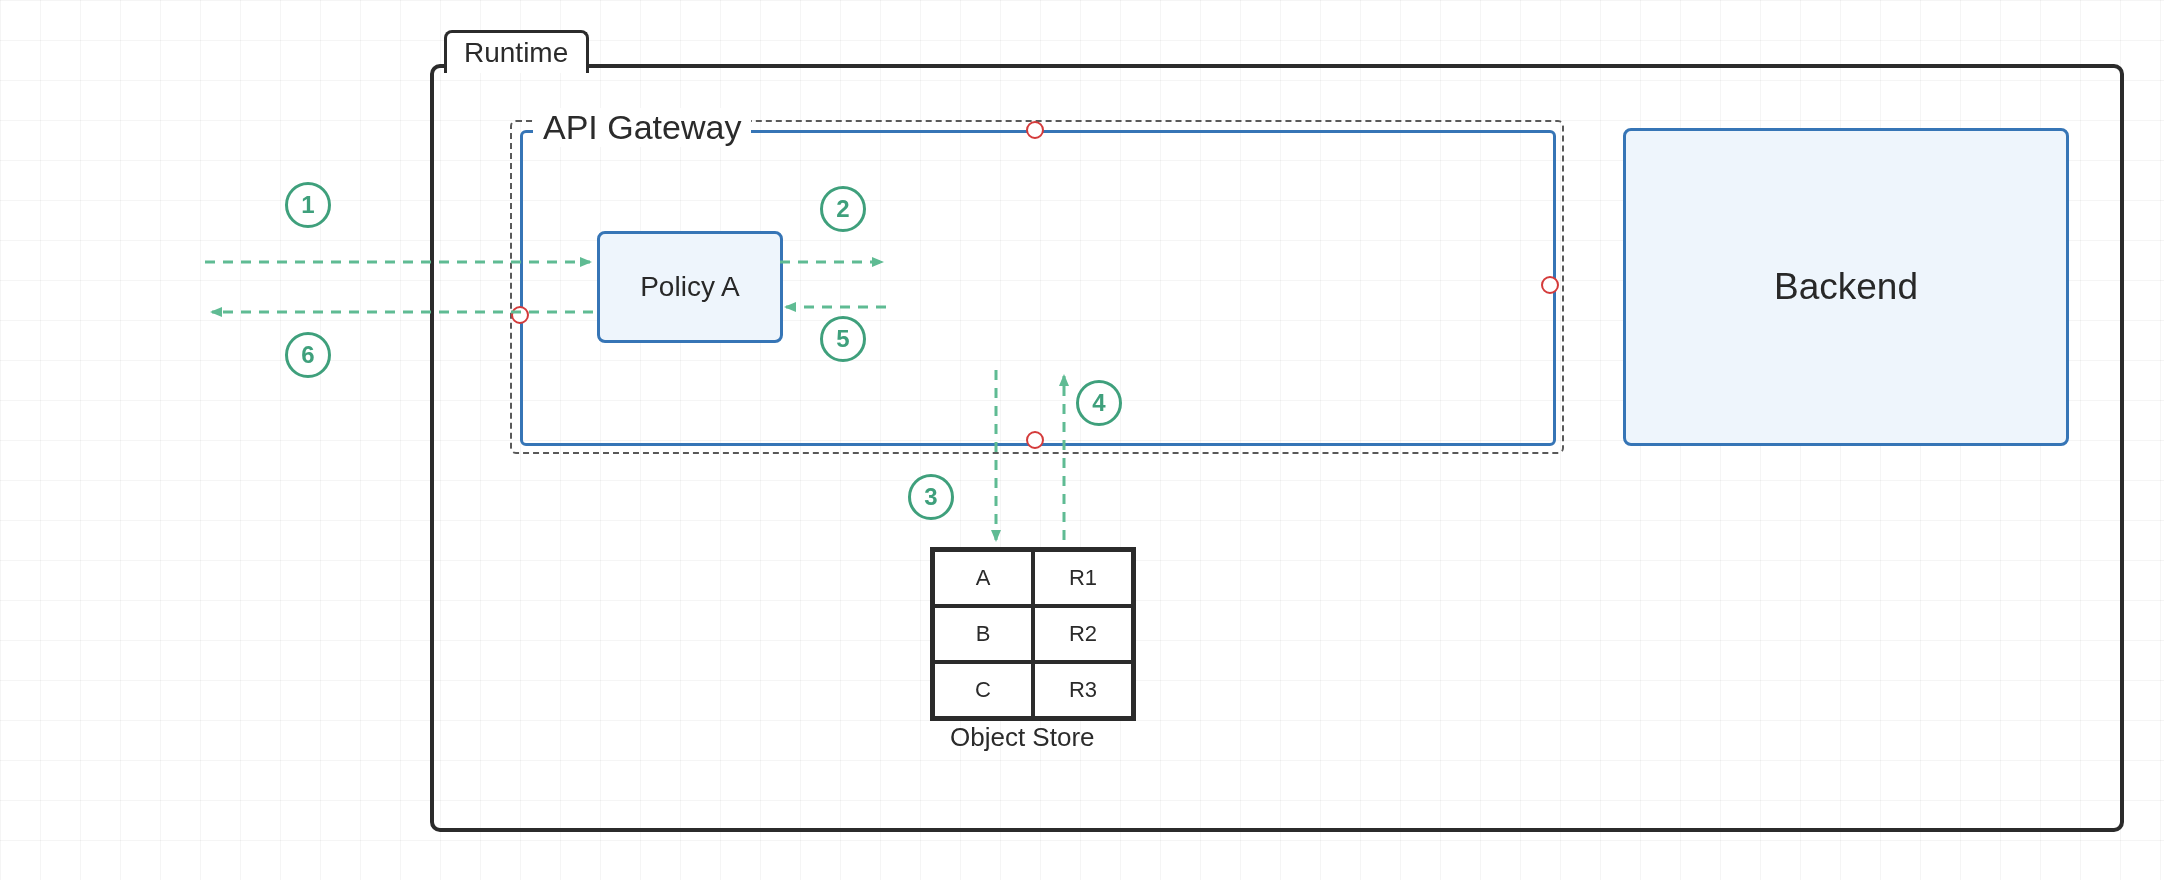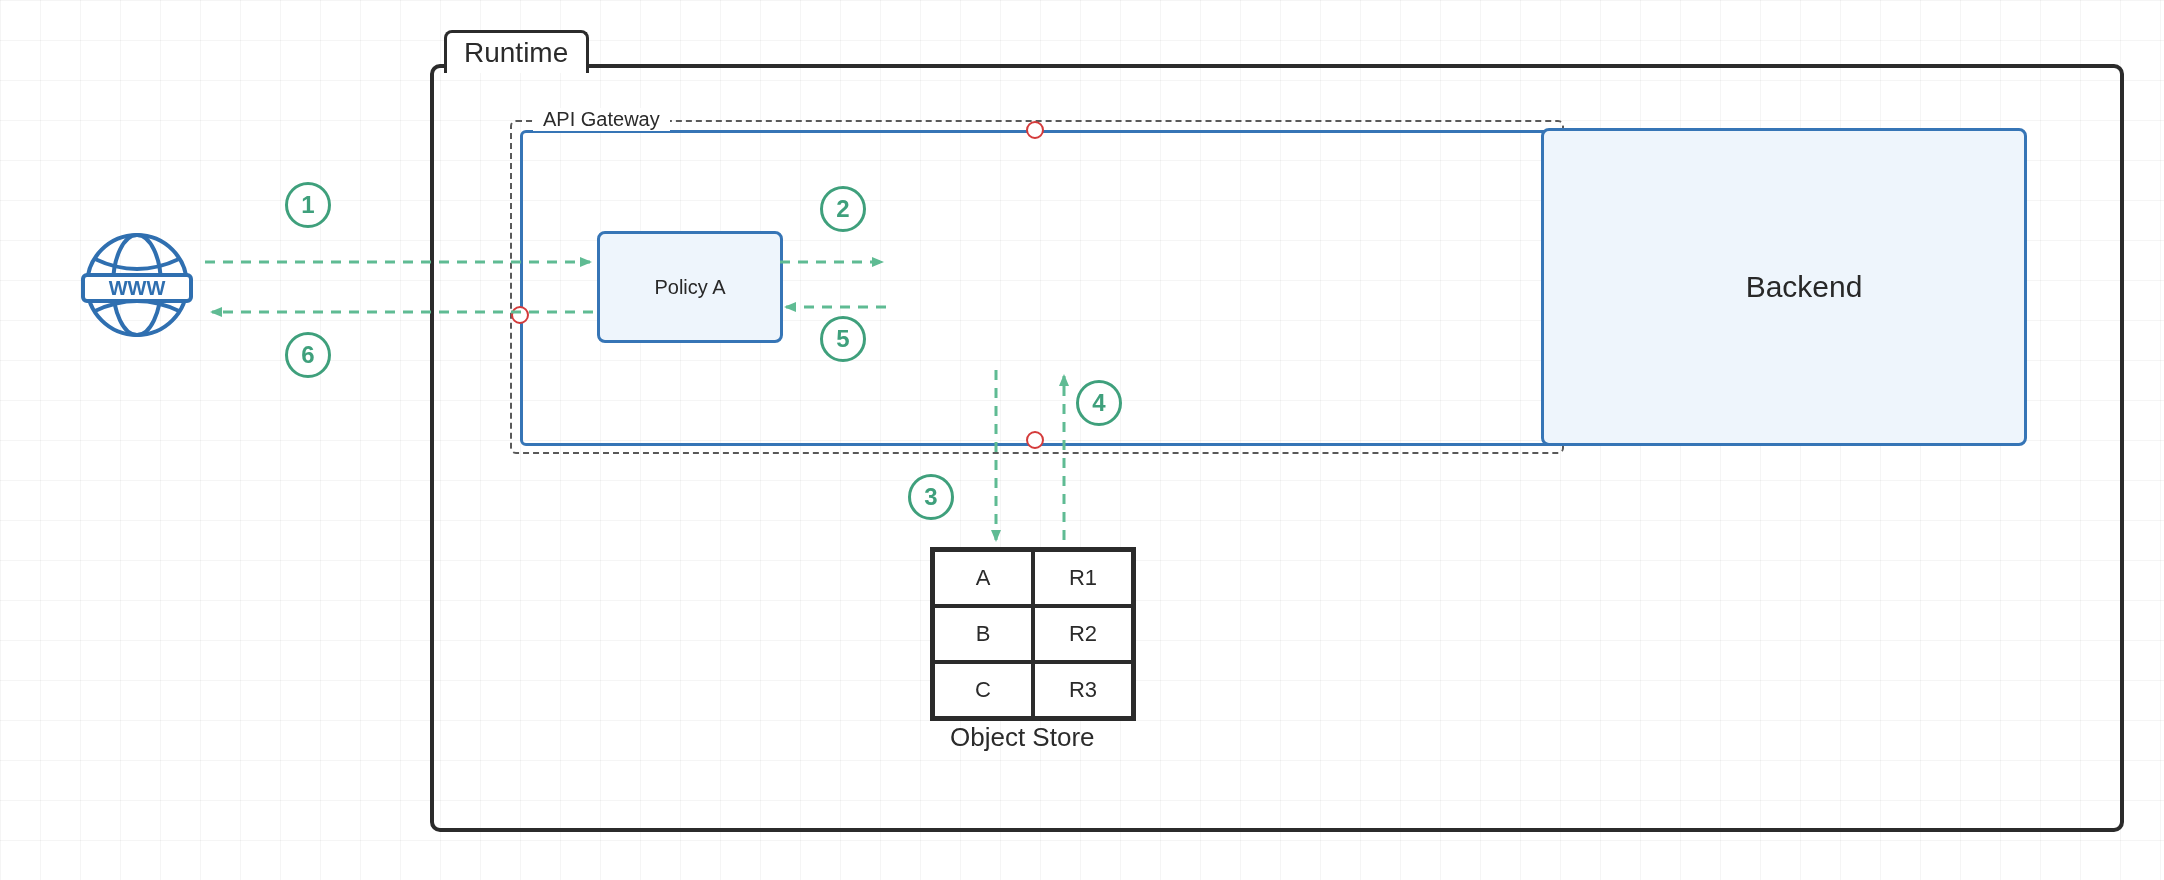--- a/index.html
+++ b/index.html
@@ -24,21 +24,21 @@
 
   
   .box {
     position: absolute;
     border: 3px solid #3675b6;
     background: #eef5fc;
     border-radius: 8px;
     display: flex;
     align-items: center;
     justify-content: center;
-    font-size: 20px;
+    font-size: 28px;
     color: #282828;
   }
   .runtime-frame {
     position: absolute;
     border: 4px solid #2b2b2b;
     border-radius: 10px;
     background: transparent;
   }
   .runtime-tab {
     position: absolute;
@@ -66,21 +66,21 @@
   }
   .gateway-dashed {
     position: absolute;
     border: 2px dashed #595959;
     border-radius: 6px;
     background: transparent;
   }
   .gateway-label {
     position: absolute;
     background: #ffffff;
-    font-size: 20px;
+    font-size: 34px;
     color: #2b2b2b;
     padding: 0 10px;
   }
 
   .step-badge {
     position: absolute;
     width: 40px; height: 40px;
     border: 3px solid #3fa07c;
     border-radius: 50%;
     color: #3fa07c;
@@ -145,37 +145,24 @@
 
   <div class="port-dot" style="left:1035px; top:130px;"></div>
   <div class="port-dot" style="left:1035px; top:440px;"></div>
   <div class="port-dot" style="left:520px; top:315px;"></div>
   <div class="port-dot" style="left:1550px; top:285px;"></div>
 
   <div class="box" style="left:597px; top:231px; width:180px; height:106px;">
     <span>Policy A</span>
   </div>
 
-  <div class="box" style="left:1541px; top:128px; width:440px; height:312px; font-size:30px;padding-left:40px;">
+  <div class="box" style="left:1623px; top:128px; width:440px; height:312px; font-size:37px;">
     <span>Backend</span>
   </div>
 
-  <div style="position:absolute; left:77px; top:225px; width:120px; height:120px;">
-    <svg viewBox="0 0 120 120" width="120" height="120">
-      <g fill="none" stroke="#2f6fb0" stroke-width="4">
-        <circle cx="60" cy="60" r="50"></circle>
-        <ellipse cx="60" cy="60" rx="24" ry="50"></ellipse>
-        <line x1="10" y1="60" x2="110" y2="60"></line>
-        <path d="M18 34 Q60 54 102 34"></path>
-        <path d="M18 86 Q60 66 102 86"></path>
-      </g>
-      <rect x="6" y="50" width="108" height="26" rx="4" fill="#ffffff" stroke="#2f6fb0" stroke-width="4"></rect>
-      <text x="60" y="70" text-anchor="middle" font-size="20" font-family="inherit" fill="#2f6fb0" font-weight="bold">WWW</text>
-    </svg>
-  </div>
 
   <div class="obj-table" style="left:930px; top:547px; width:200px; height:168px;">
     <div class="obj-cell">A</div>
     <div class="obj-cell">R1</div>
     <div class="obj-cell">B</div>
     <div class="obj-cell">R2</div>
     <div class="obj-cell">C</div>
     <div class="obj-cell">R3</div>
   </div>
   <div class="obj-caption" style="left:950px; top:722px;text-align:right;">Object Store</div>

